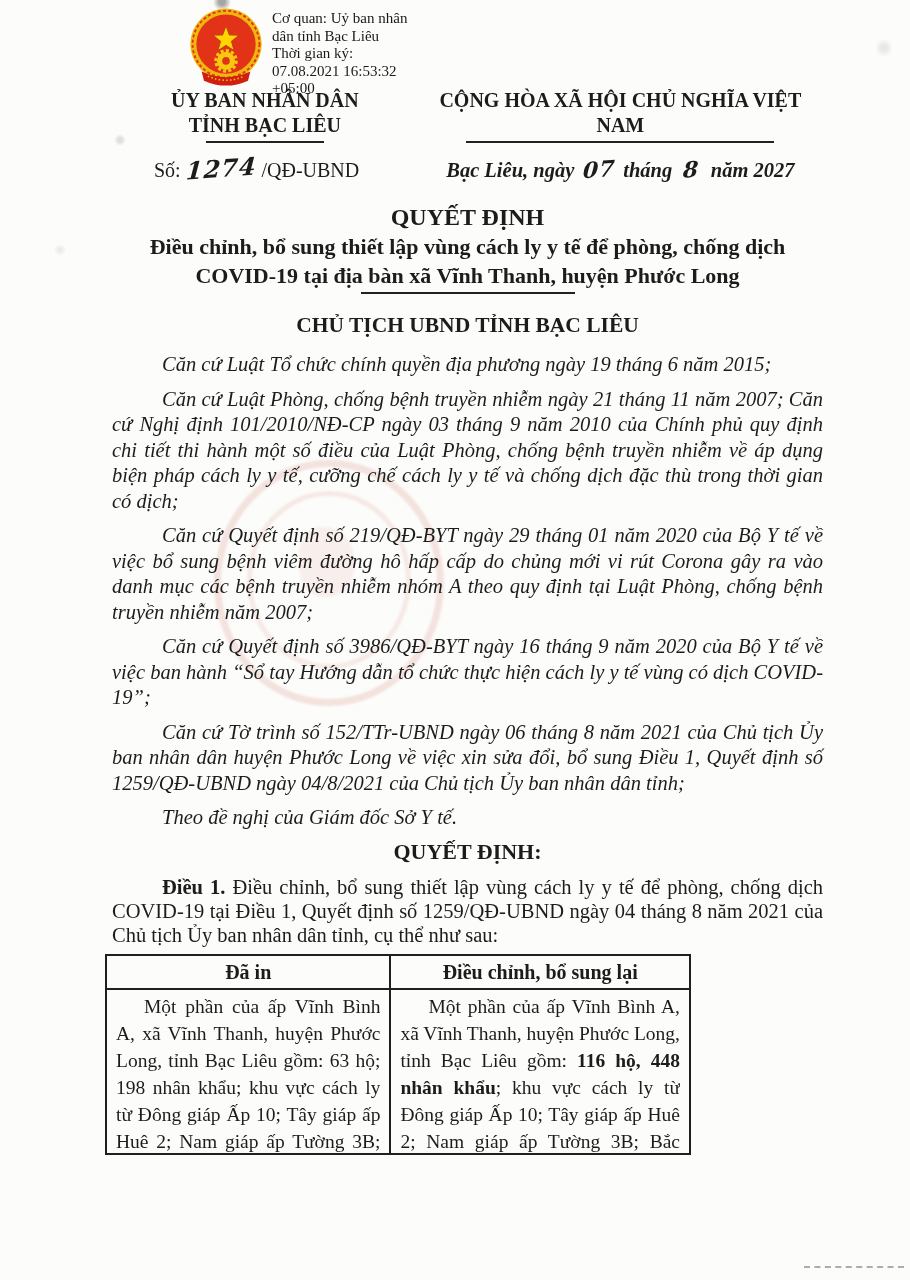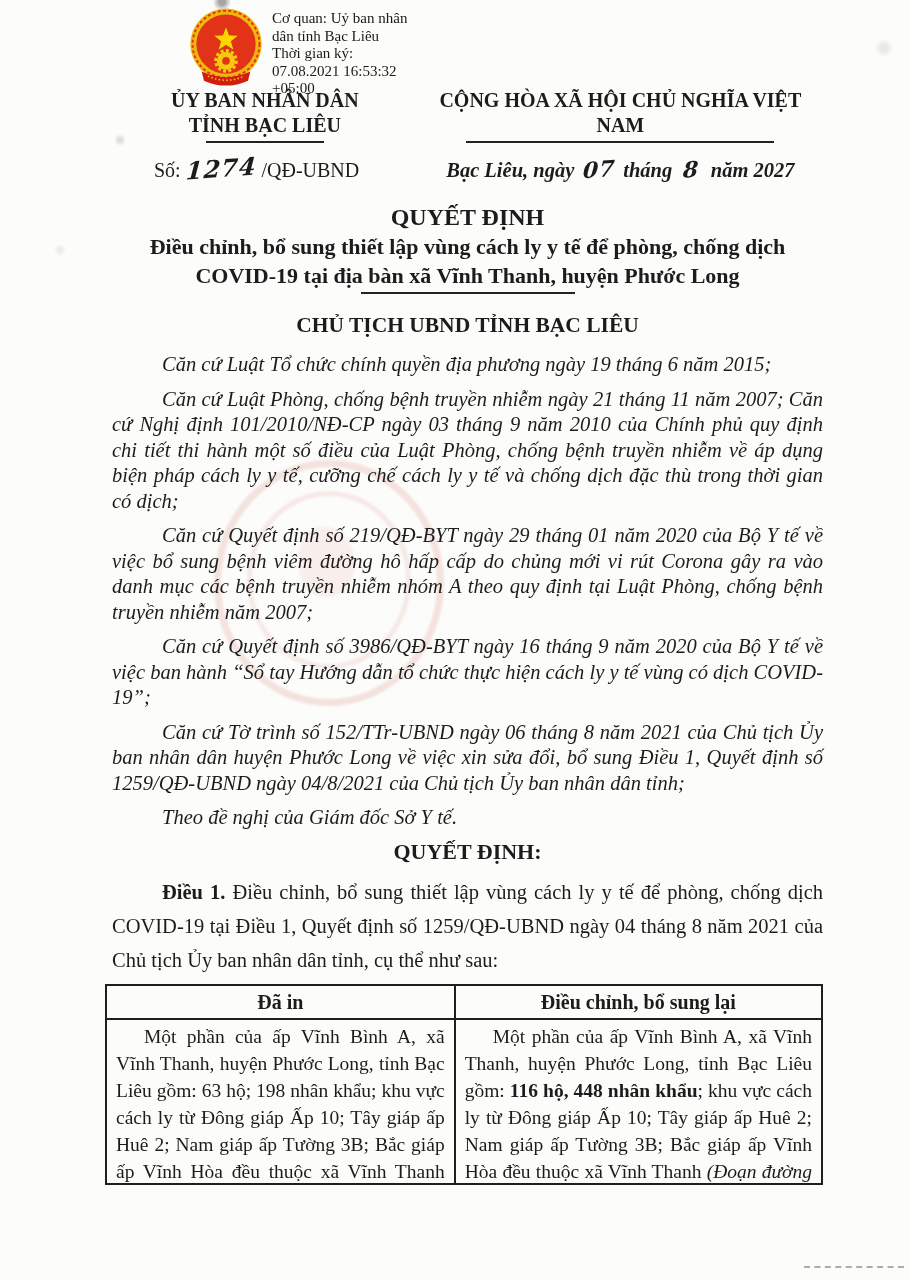--- a/index.html
+++ b/index.html
@@ -64,27 +64,27 @@
   .rule-title{width:214px;border-bottom:2px solid #222;margin:2px auto 0;}
   .authority{margin-top:17px;text-align:center;font-size:21.5px;font-weight:bold;line-height:28px;}
   
   .preamble p{
     margin:9px 0 0 0;font-style:italic;font-size:20.5px;line-height:25.5px;
     text-align:justify;text-indent:50px;
   }
   .preamble p:first-child{margin-top:13px;}
   .decide{margin-top:7px;text-align:center;font-size:22px;font-weight:bold;line-height:28px;}
   .article{
-    margin:9px 0 0 0;font-size:20.5px;line-height:34px;text-align:justify;text-indent:50px;
+    margin:9px 0 0 0;font-size:20.5px;line-height:24px;text-align:justify;text-indent:50px;
   }
   .article b{font-weight:bold;}
   
   table.cmp{
     border-collapse:collapse;margin-top:7px;margin-left:-7px;
-    width:718px;table-layout:fixed;border-radius:26px;
+    width:586px;table-layout:fixed;border-radius:26px;
   }
   table.cmp,.cmp th,.cmp td{border:2px solid #1f1f1f;}
   .cmp th{
     font-size:20px;font-weight:bold;padding:4px 4px;line-height:24px;
   }
   .cmp col.c1{width:48.7%;}
   .cmp td{vertical-align:top;padding:0 9px;}
   .cell-clip{height:163px;overflow:hidden;}
   .cell-clip p{
     margin:3px 0 0 0;font-size:19.5px;line-height:27px;text-align:justify;text-indent:28px;

